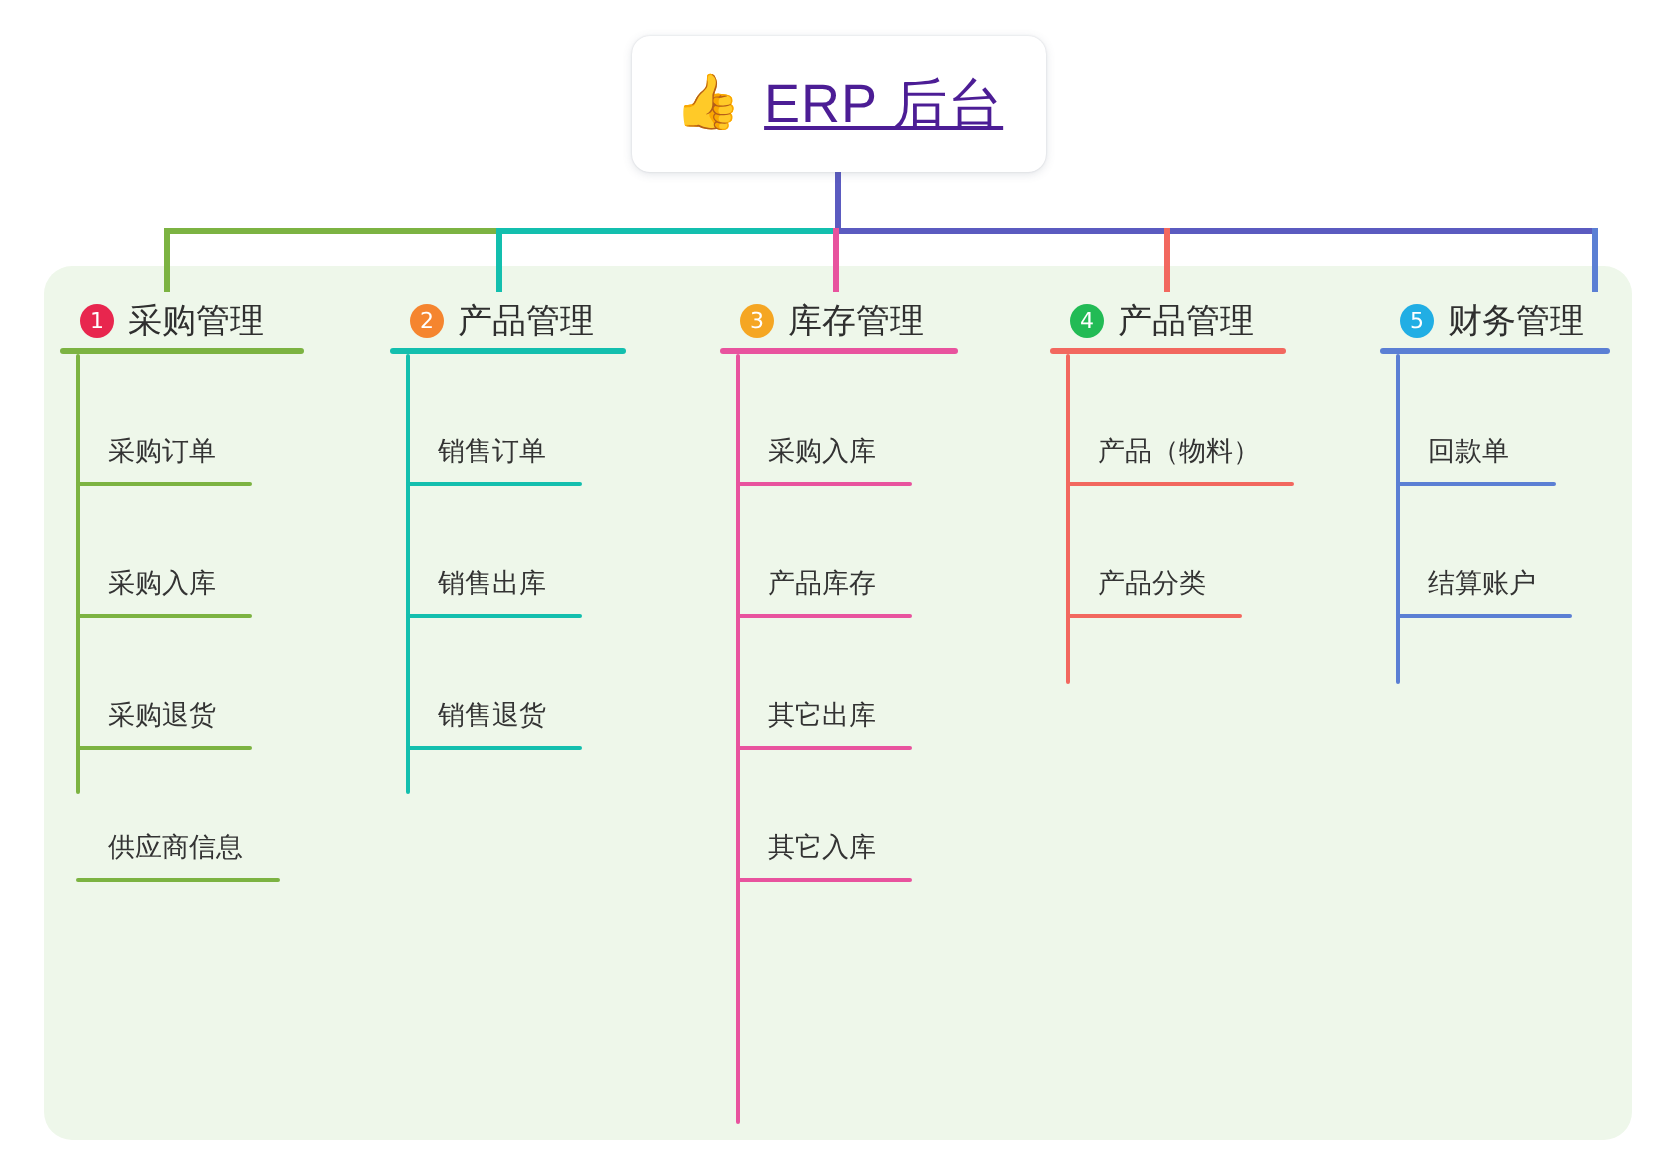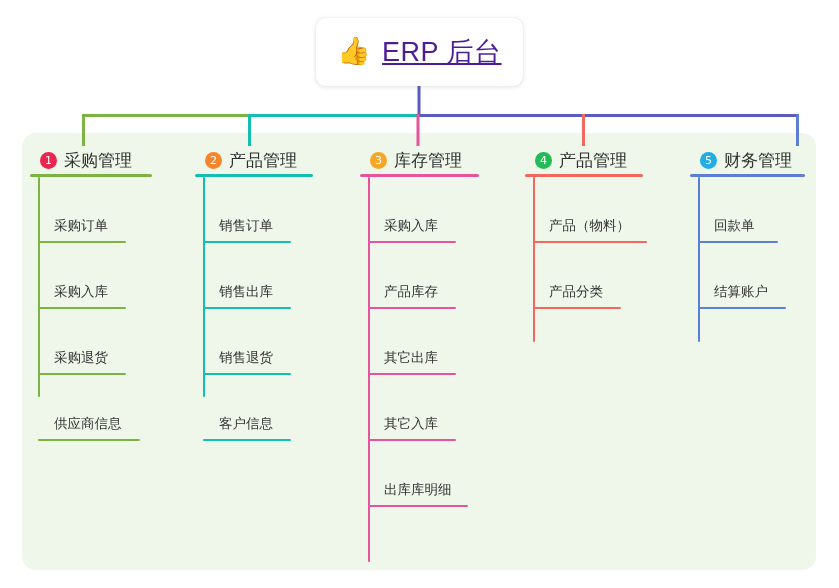--- a/index.html
+++ b/index.html
@@ -207,24 +207,20 @@
             <span class="leaf-rule" style="width: 88px; background: rgb(19, 191, 174);"></span>
           </div>
           <div class="leaf">
             <span class="leaf-label">销售出库</span>
             <span class="leaf-rule" style="width: 88px; background: rgb(19, 191, 174);"></span>
           </div>
           <div class="leaf">
             <span class="leaf-label">销售退货</span>
             <span class="leaf-rule" style="width: 88px; background: rgb(19, 191, 174);"></span>
           </div>
-          <div class="leaf">
-            <span class="leaf-label">客户信息</span>
-            <span class="leaf-rule" style="width: 88px; background: rgb(19, 191, 174);"></span>
-          </div>
         </div>
       </div>
       <div class="column" style="left: 360px;">
         <div class="col-head">
           <span class="badge" style="background: rgb(245, 166, 35);">3</span>
           <span class="col-title">库存管理</span>
           <span class="head-rule" style="width: 119px; background: rgb(232, 83, 158);"></span>
         </div>
         <div class="leaves">
           <span class="spine" style="background: rgb(232, 83, 158); height: 385px;"></span>
@@ -237,24 +233,20 @@
             <span class="leaf-rule" style="width: 88px; background: rgb(232, 83, 158);"></span>
           </div>
           <div class="leaf">
             <span class="leaf-label">其它出库</span>
             <span class="leaf-rule" style="width: 88px; background: rgb(232, 83, 158);"></span>
           </div>
           <div class="leaf">
             <span class="leaf-label">其它入库</span>
             <span class="leaf-rule" style="width: 88px; background: rgb(232, 83, 158);"></span>
           </div>
-          <div class="leaf">
-            <span class="leaf-label">出库库明细</span>
-            <span class="leaf-rule" style="width: 100px; background: rgb(232, 83, 158);"></span>
-          </div>
         </div>
       </div>
       <div class="column" style="left: 525px;">
         <div class="col-head">
           <span class="badge" style="background: rgb(34, 187, 85);">4</span>
           <span class="col-title">产品管理</span>
           <span class="head-rule" style="width: 118px; background: rgb(242, 104, 95);"></span>
         </div>
         <div class="leaves">
           <span class="spine" style="background: rgb(242, 104, 95); height: 165px;"></span>

